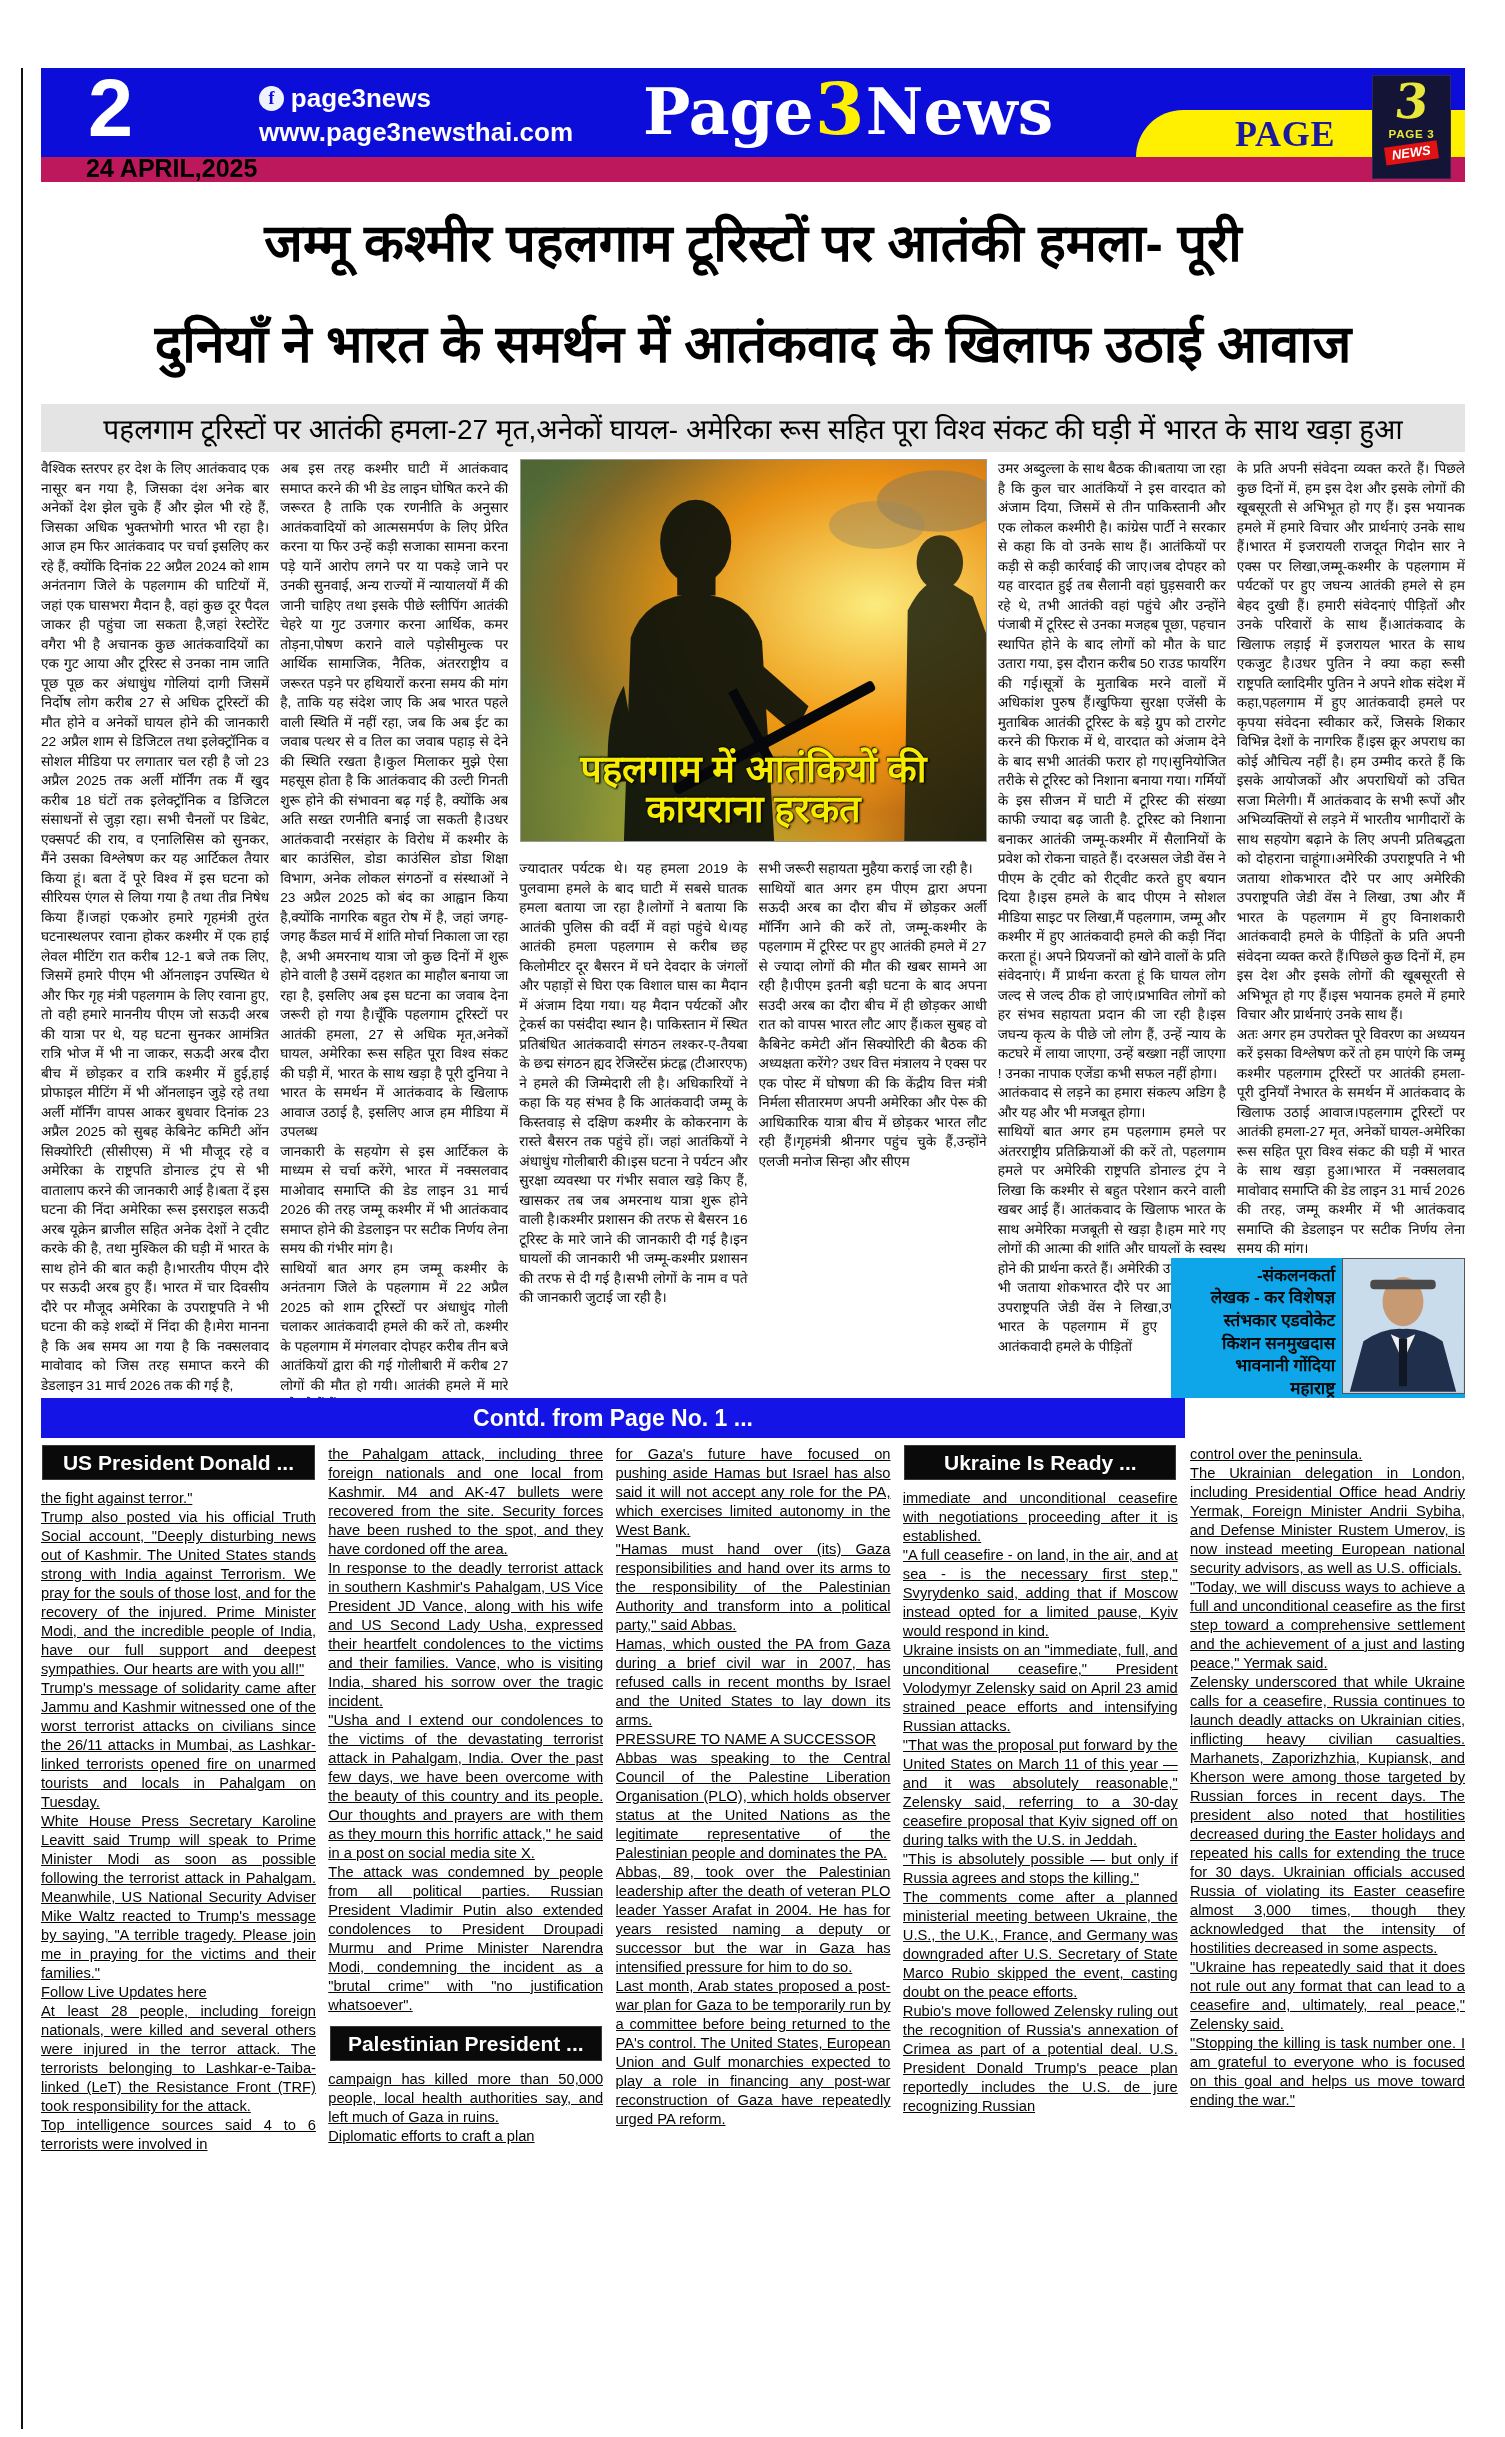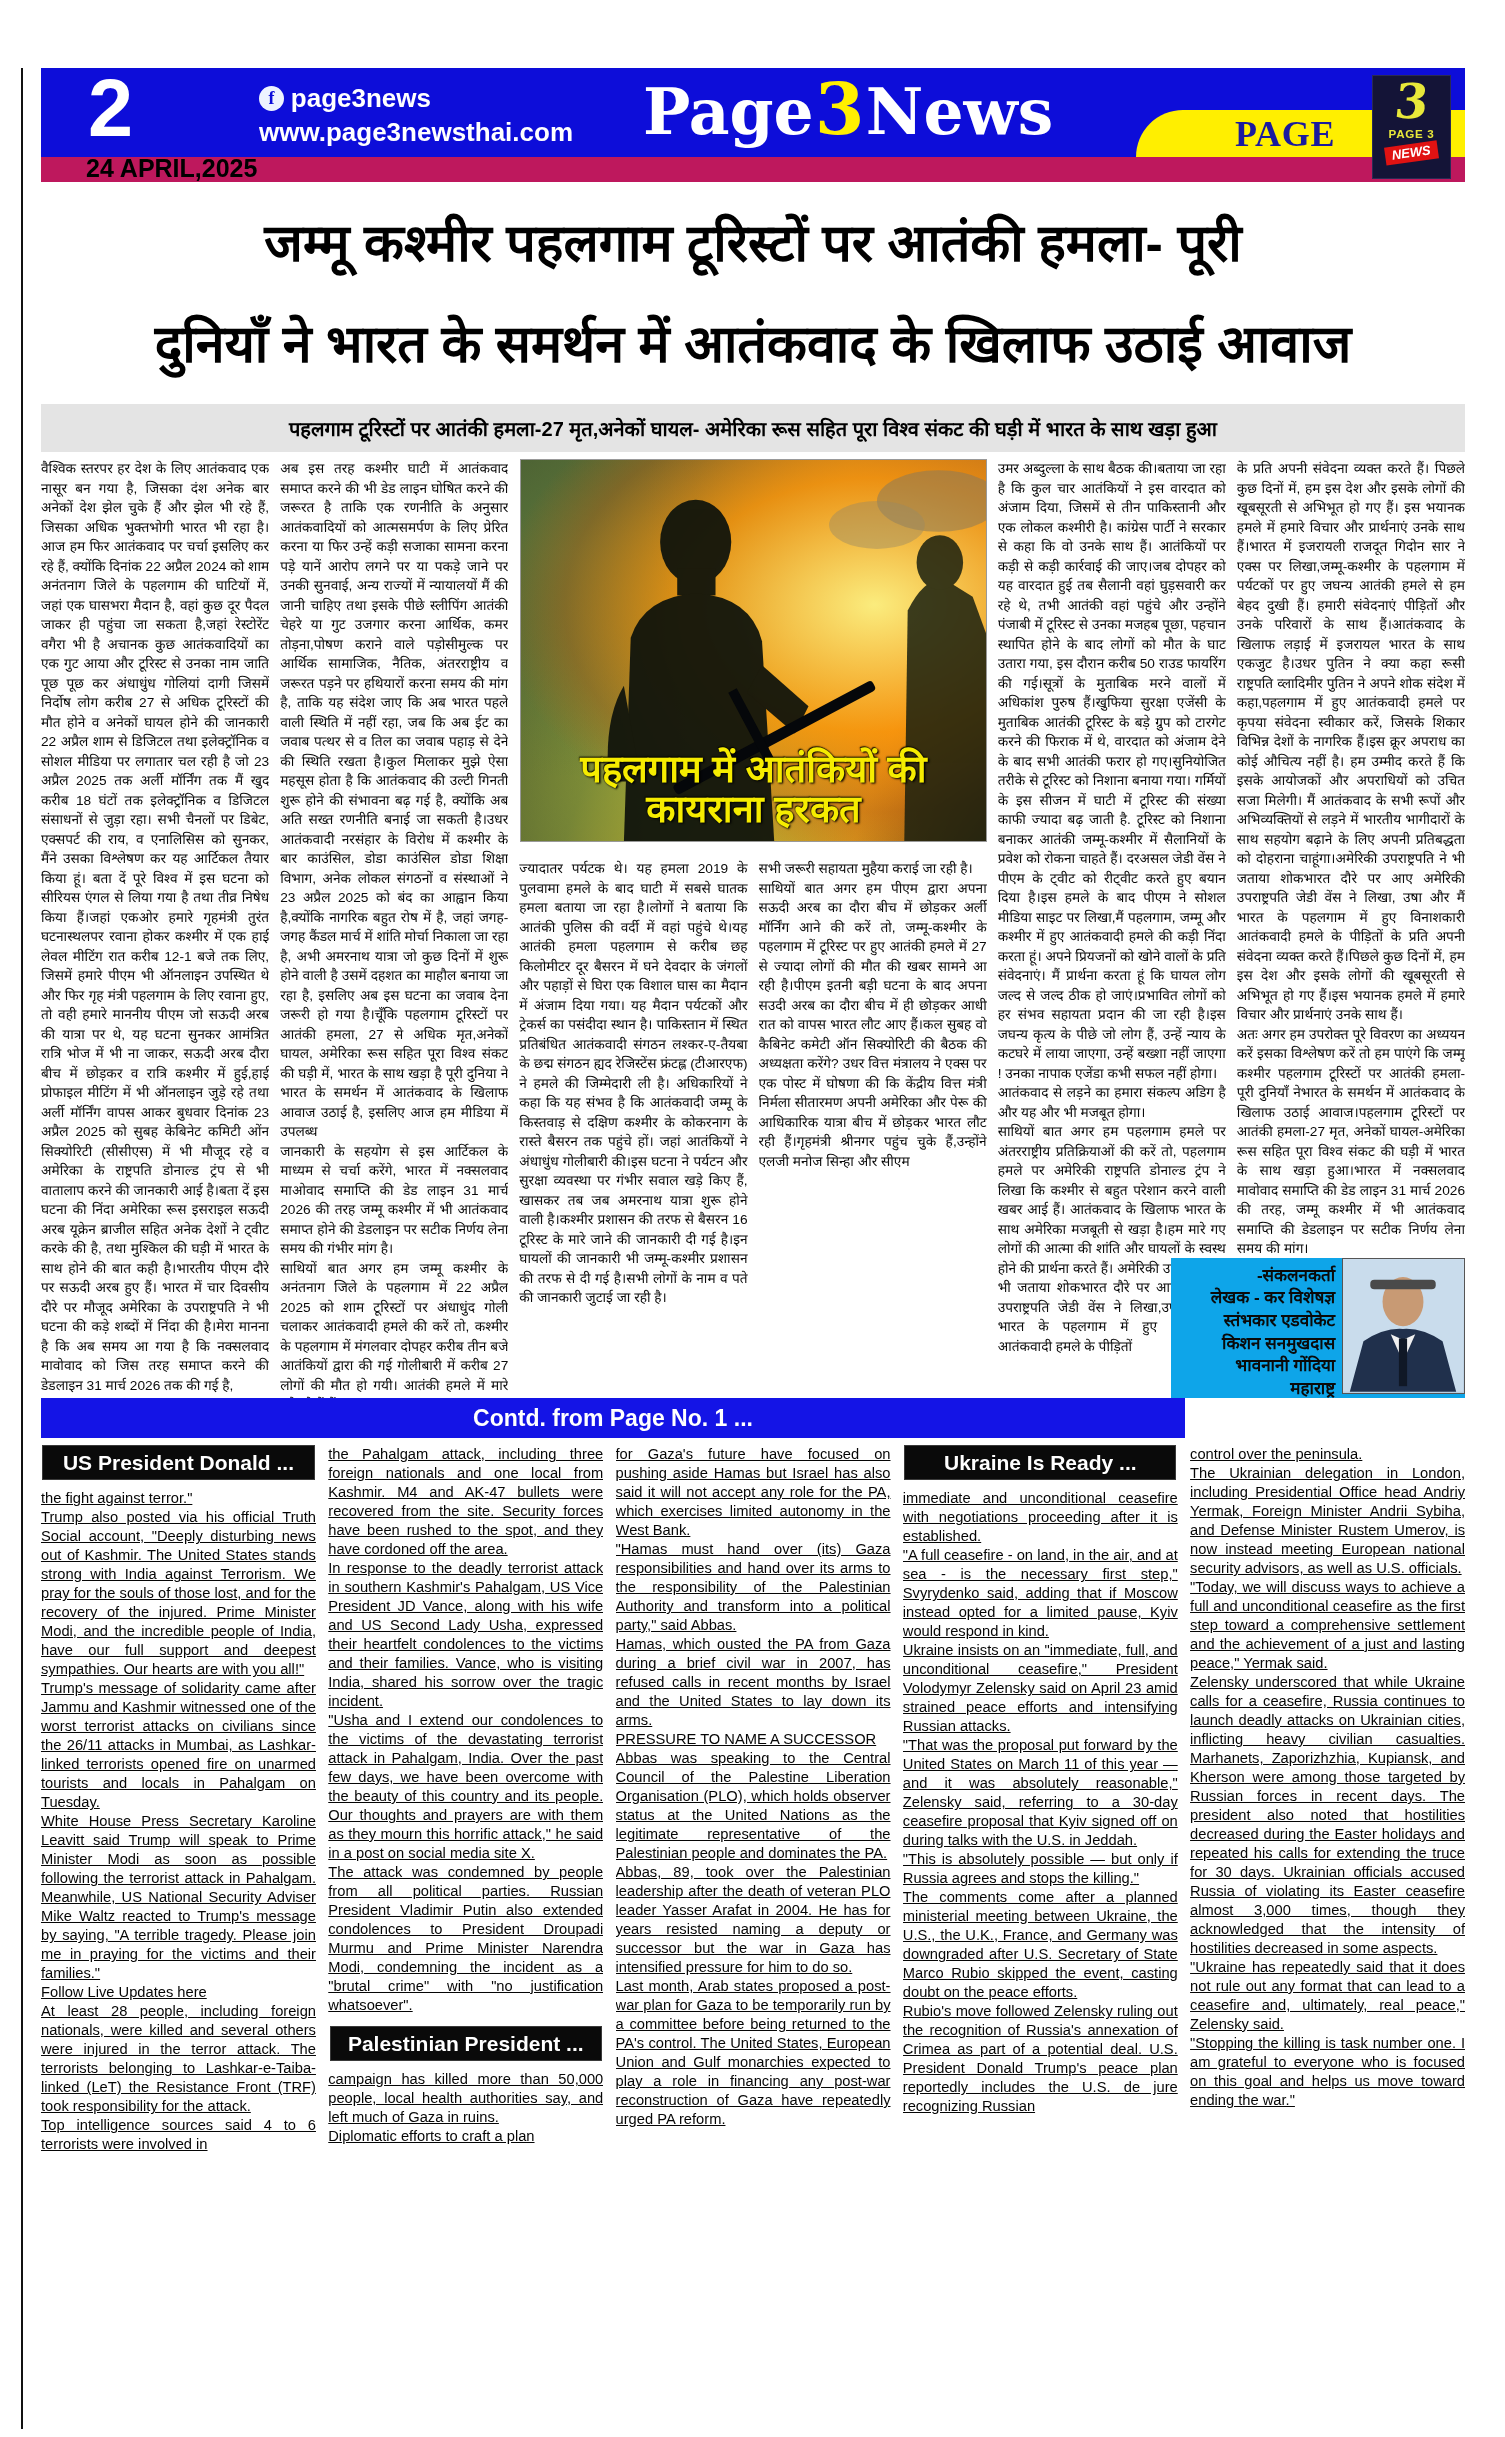--- a/index.html
+++ b/index.html
@@ -31,21 +31,21 @@
   .badge-page { color:#e8e83a; font-size:11.6px; font-weight:bold; letter-spacing:0.7px; }
   .badge-news { margin-top:4.1px; background:#e01212; color:#fff; font-size:13px; font-weight:bold; font-style:italic;
                 padding:1.4px 6.8px; transform:rotate(-8deg); }
   .date-strip { position:absolute; left:41px; top:157px; width:1424px; height:25px; background:#be185d; }
   .date-text { position:absolute; left:45px; top:-2.7px; color:#000; font-size:25px; font-weight:bold; }
 
   
   .headline { position:absolute; left:41px; top:193px; width:1424px; text-align:center; color:#000;
               font-weight:bold; font-size:52px; line-height:101px; }
   .subheadline { position:absolute; left:41px; top:404px; width:1424px; height:48px; background:#e4e4e4;
-                 display:flex; align-items:center; justify-content:center; font-weight:bold; font-size:20px; color:#000; }
+                 display:flex; align-items:center; justify-content:center; font-weight:normal; font-size:28px; color:#000; }
 
   
   .article { position:absolute; left:41px; top:459px; width:1424px; height:939px; overflow:hidden; }
   .article-cols { display:flex; gap:11px; height:100%; }
   .ncol { flex:1; height:100%; overflow:hidden; text-align:justify; font-size:13.7px; line-height:19.5px; color:#0a0a0a; white-space:pre-line; }
   .ncol-wrap { flex:1; height:100%; overflow:hidden; }
   .ncol-wrap .ntext { text-align:justify; font-size:13.7px; line-height:19.5px; color:#0a0a0a; white-space:pre-line; }
   .photo-spacer { height:400px; }
 
   .news-photo { position:absolute; left:479px; top:0; width:467px; height:383px; overflow:hidden; background:

